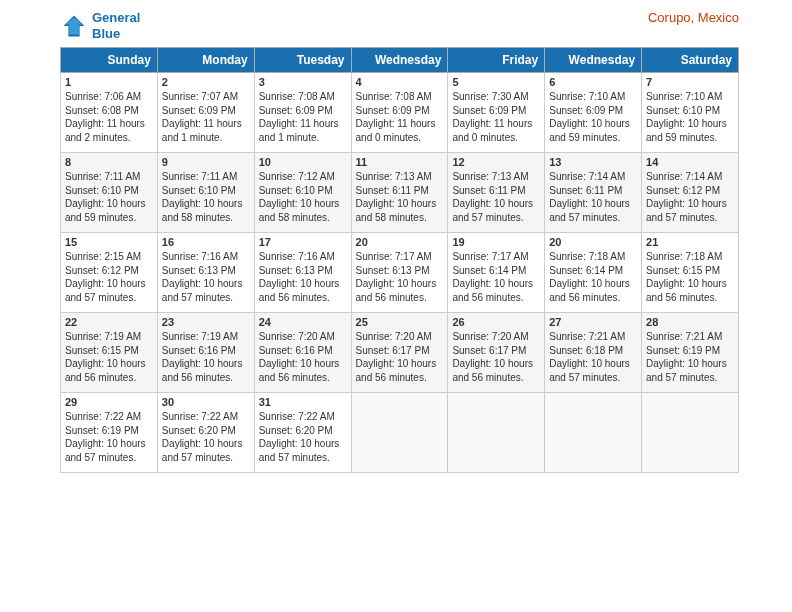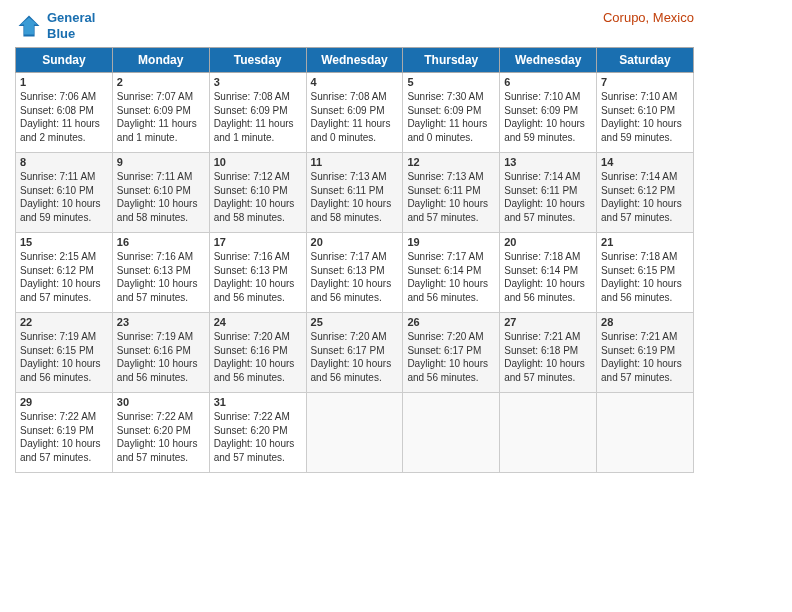--- a/index.html
+++ b/index.html
@@ -6,20 +6,21 @@
     body {
       font-family: Arial, sans-serif;
       background: #fff;
       width: 792px;
       height: 612px;
       overflow: hidden;
     }
     .container {
       width: 709px;
       padding: 10px 15px;
+      margin-left: 45px;
     }
     .header-row {
       display: flex;
       justify-content: space-between;
       align-items: flex-start;
       margin-bottom: 6px;
     }
     .logo {
       display: flex;
       align-items: center;
@@ -53,21 +54,21 @@
     .calendar {
       width: 100%;
       border-collapse: collapse;
     }
     .calendar th {
       background-color: #1a6fb0;
       color: #fff;
       font-size: 12px;
       font-weight: bold;
       padding: 5px 6px;
-      text-align: center;
+      text-align: right;
       border: 1px solid #aaa;
     }
     .calendar td {
       border: 1px solid #ccc;
       vertical-align: top;
       padding: 3px 4px;
       width: calc(100% / 7);
       background: #fff;
       font-size: 9.5px;
       color: #333;
@@ -111,21 +112,21 @@
     </div>
   </div>
 
   <table class="calendar">
     <thead>
       <tr>
         <th>Sunday</th>
         <th>Monday</th>
         <th>Tuesday</th>
         <th>Wednesday</th>
-        <th>Thursday</th>
+        <th>Friday</th>
         <th>Wednesday</th>
         <th>Saturday</th>
       </tr>
     </thead>
     <tbody id="calendar-body">
     <tr>
           <td>
         <span class="day-num">1</span>
         <div class="day-info">
           <span>Sunrise: 7:06 AM</span><br>

